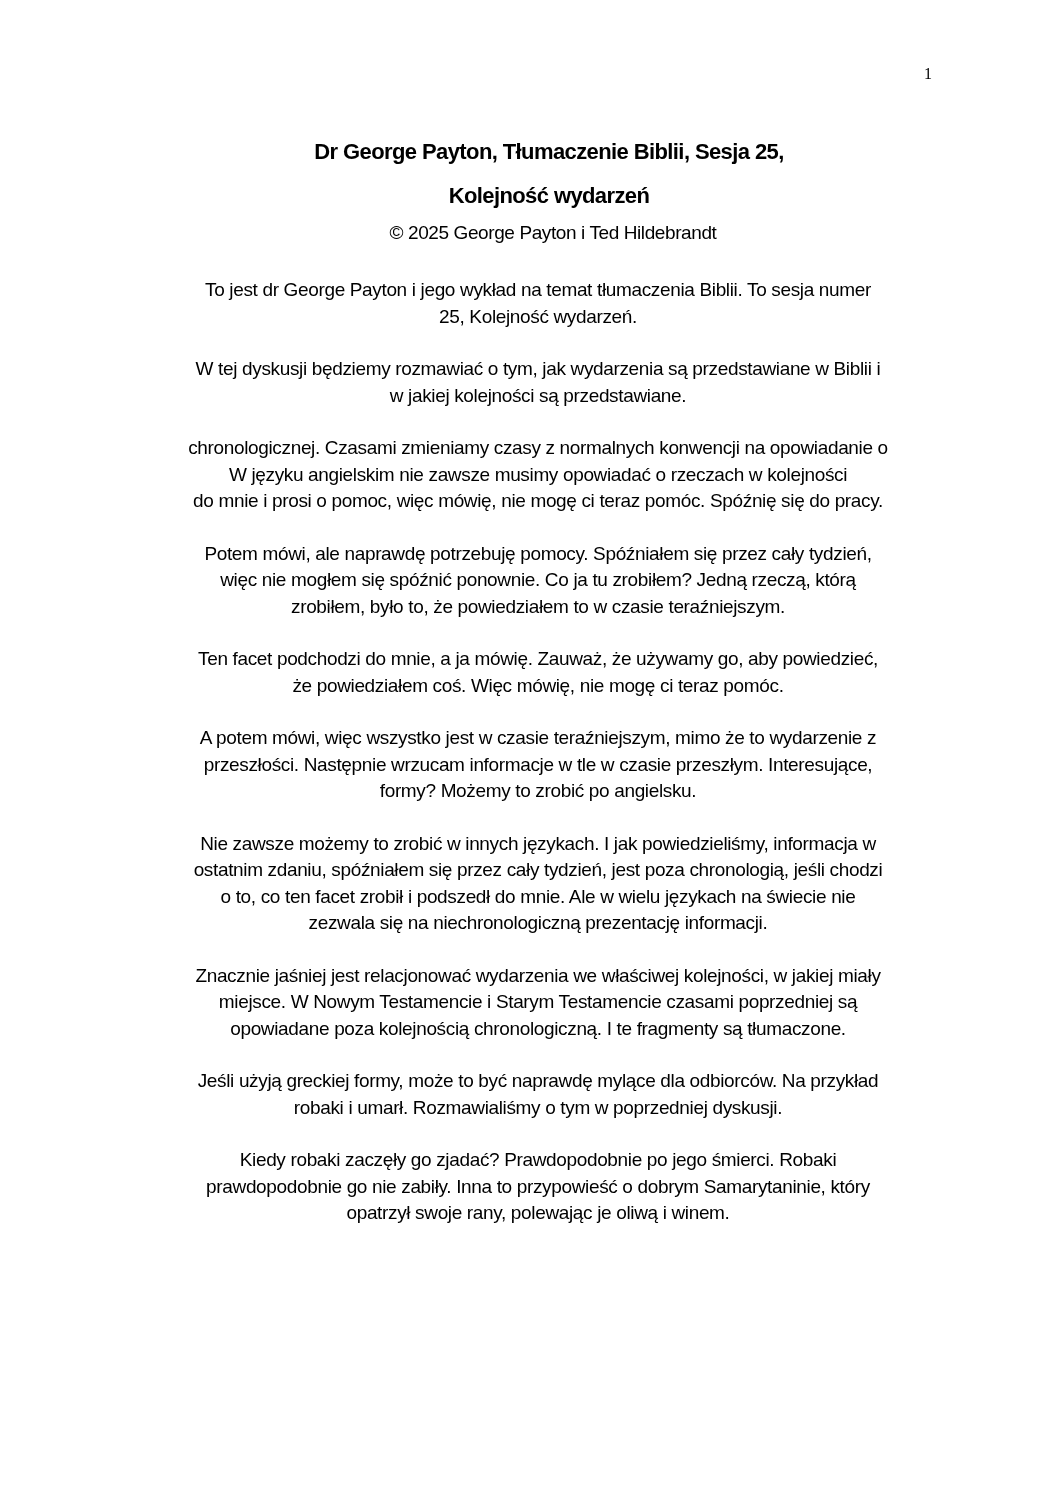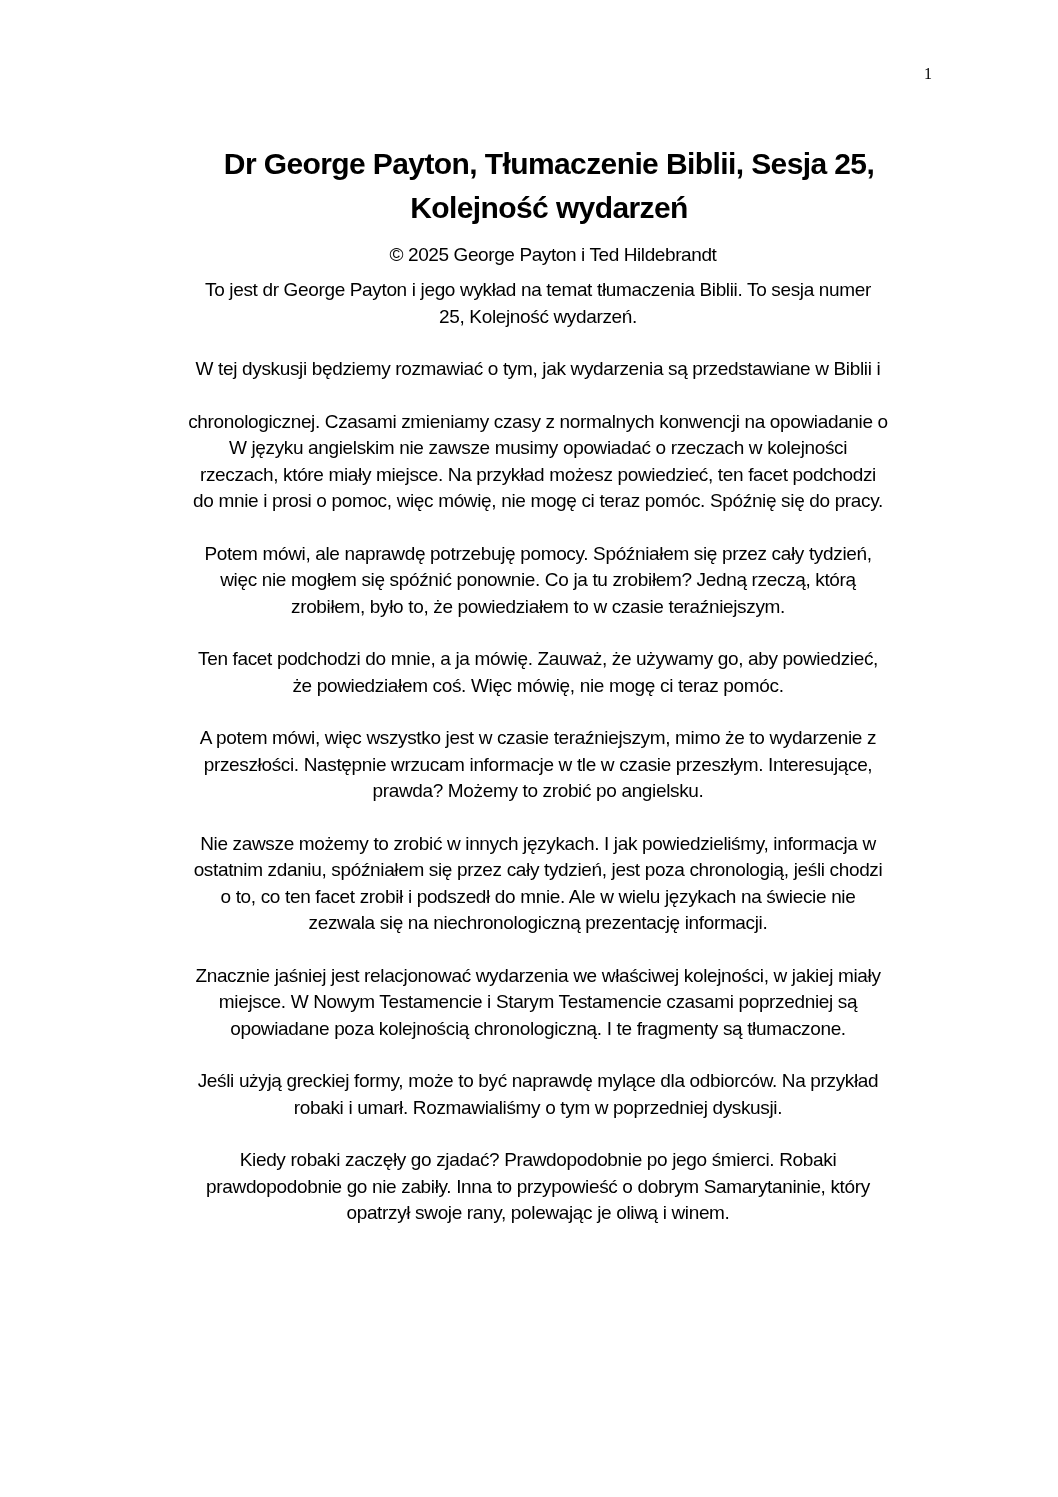--- a/index.html
+++ b/index.html
@@ -24,22 +24,22 @@
       line-height: 20px;
     }
     .title-block {
       position: absolute;
       top: 130px;
       left: 0;
       width: 1058px;
       text-align: center;
     }
     .doc-title {
-      margin: 12px;
-      font-size: 30px;
+      margin: 0;
+      font-size: 22px;
       font-weight: bold;
       line-height: 44px;
       letter-spacing: -0.6px;
       padding-left: 40px;
     }
     .doc-title span { display: block; }
     .copyright {
       margin-top: 2px;
       font-size: 19px;
       line-height: 26px;
@@ -74,40 +74,40 @@
   <div class="copyright">© 2025 George Payton i Ted Hildebrandt</div>
 </div>
 
 <div class="body-text">
   <p class="para">
     <span class="line">To jest dr George Payton i jego wykład na temat tłumaczenia Biblii. To sesja numer</span>
     <span class="line">25, Kolejność wydarzeń.</span>
   </p>
   <p class="para">
     <span class="line">W tej dyskusji będziemy rozmawiać o tym, jak wydarzenia są przedstawiane w Biblii i</span>
+    <span class="line">w jakiej kolejności są przedstawiane.</span>
   </p>
   <p class="para">
     <span class="line">chronologicznej. Czasami zmieniamy czasy z normalnych konwencji na opowiadanie o</span>
     <span class="line">W języku angielskim nie zawsze musimy opowiadać o rzeczach w kolejności</span>
-    <span class="line">rzeczach, które miały miejsce. Na przykład możesz powiedzieć, ten facet podchodzi</span>
     <span class="line">do mnie i prosi o pomoc, więc mówię, nie mogę ci teraz pomóc. Spóźnię się do pracy.</span>
   </p>
   <p class="para">
     <span class="line">Potem mówi, ale naprawdę potrzebuję pomocy. Spóźniałem się przez cały tydzień,</span>
     <span class="line">więc nie mogłem się spóźnić ponownie. Co ja tu zrobiłem? Jedną rzeczą, którą</span>
     <span class="line">zrobiłem, było to, że powiedziałem to w czasie teraźniejszym.</span>
   </p>
   <p class="para">
     <span class="line">Ten facet podchodzi do mnie, a ja mówię. Zauważ, że używamy go, aby powiedzieć,</span>
     <span class="line">że powiedziałem coś. Więc mówię, nie mogę ci teraz pomóc.</span>
   </p>
   <p class="para">
     <span class="line">A potem mówi, więc wszystko jest w czasie teraźniejszym, mimo że to wydarzenie z</span>
     <span class="line">przeszłości. Następnie wrzucam informacje w tle w czasie przeszłym. Interesujące,</span>
-    <span class="line">prawda? Możemy to zrobić po angielsku.</span>
+    <span class="line">formy? Możemy to zrobić po angielsku.</span>
   </p>
   <p class="para">
     <span class="line">Nie zawsze możemy to zrobić w innych językach. I jak powiedzieliśmy, informacja w</span>
     <span class="line">ostatnim zdaniu, spóźniałem się przez cały tydzień, jest poza chronologią, jeśli chodzi</span>
     <span class="line">o to, co ten facet zrobił i podszedł do mnie. Ale w wielu językach na świecie nie</span>
     <span class="line">zezwala się na niechronologiczną prezentację informacji.</span>
   </p>
   <p class="para">
     <span class="line">Znacznie jaśniej jest relacjonować wydarzenia we właściwej kolejności, w jakiej miały</span>
     <span class="line">miejsce. W Nowym Testamencie i Starym Testamencie czasami poprzedniej są</span>

